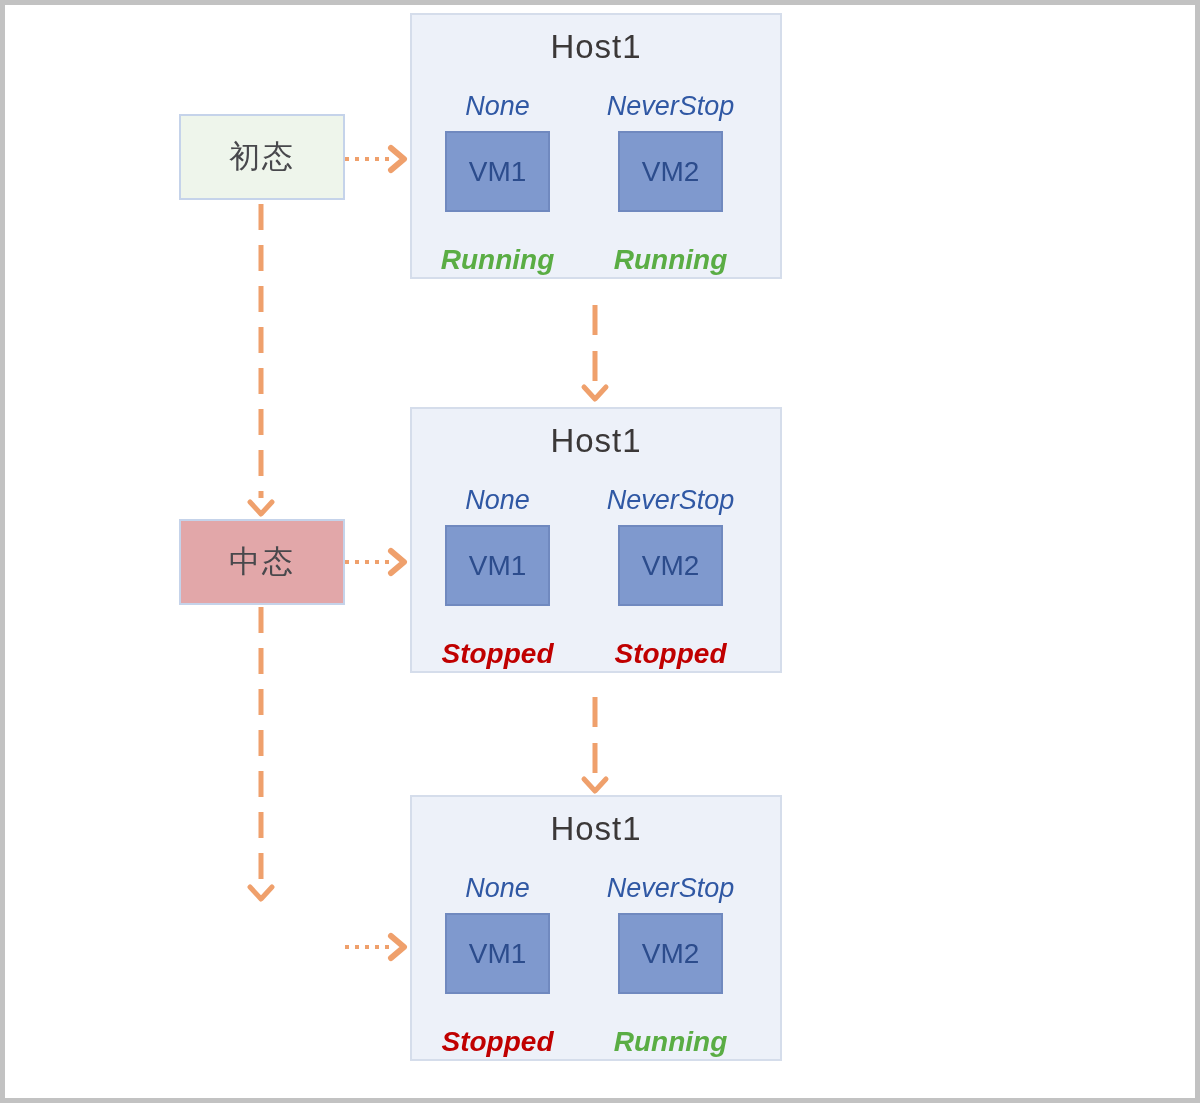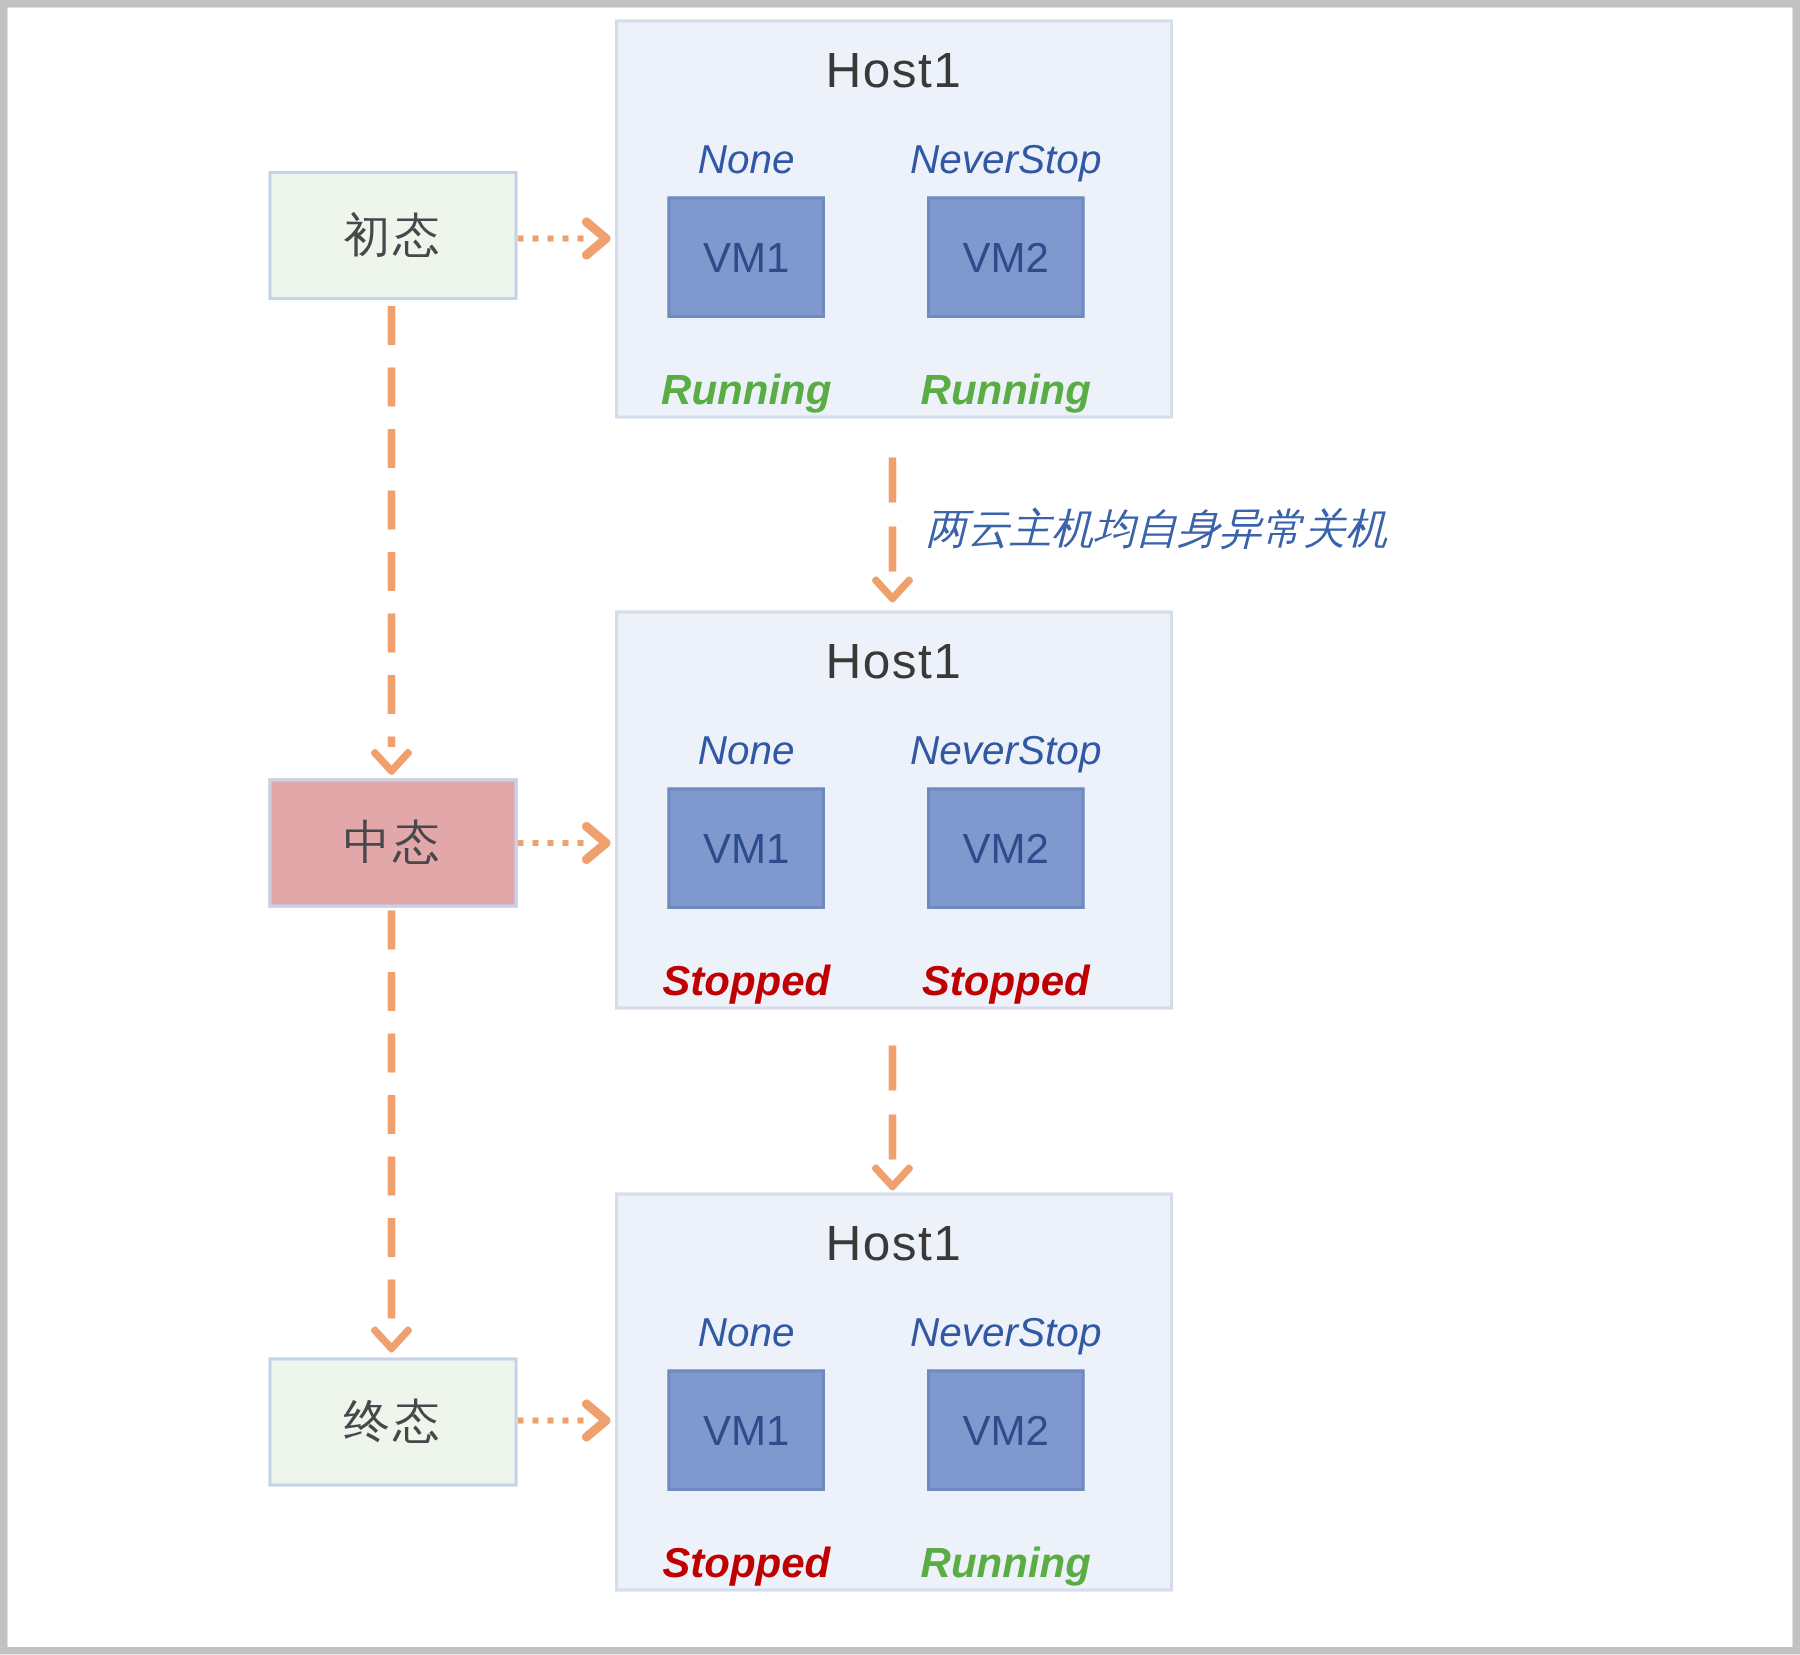--- a/index.html
+++ b/index.html
@@ -93,25 +93,21 @@
       <polyline points="584,779 595,791 606,779" stroke-width="5" stroke-linecap="round"></polyline>
     </g>
   </svg>
 
   <div class="state-box state-middle" style="background: rgb(226, 167, 169);">
     <span>中态</span>
   </div>
   <div class="state-box state-initial" style="background: rgb(238, 245, 235);">
     <span>初态</span>
   </div>
-  <div class="state-box state-final" style="background: rgb(238, 245, 235);">
-    <span>终态</span>
-  </div>
 
-  <div class="transition-label transition-1">两云主机均自身异常关机</div>
 
   <div class="host-panel host-top">
     <div class="host-title">Host1</div>
     <div class="host-body">
       <div class="vm-col">
         <div class="vm-policy">None</div>
         <div class="vm-box">
           <span>VM1</span>
         </div>
         <div class="vm-status" style="color: rgb(90, 173, 68);">Running</div>

